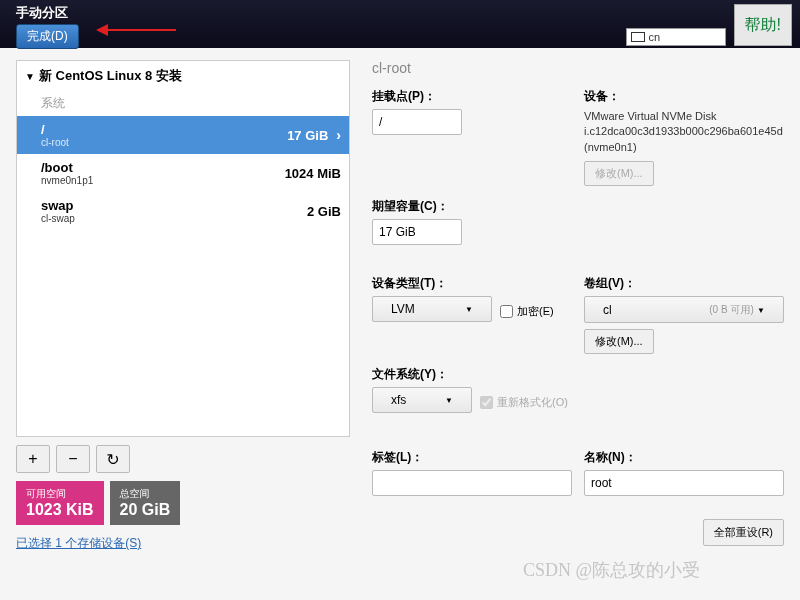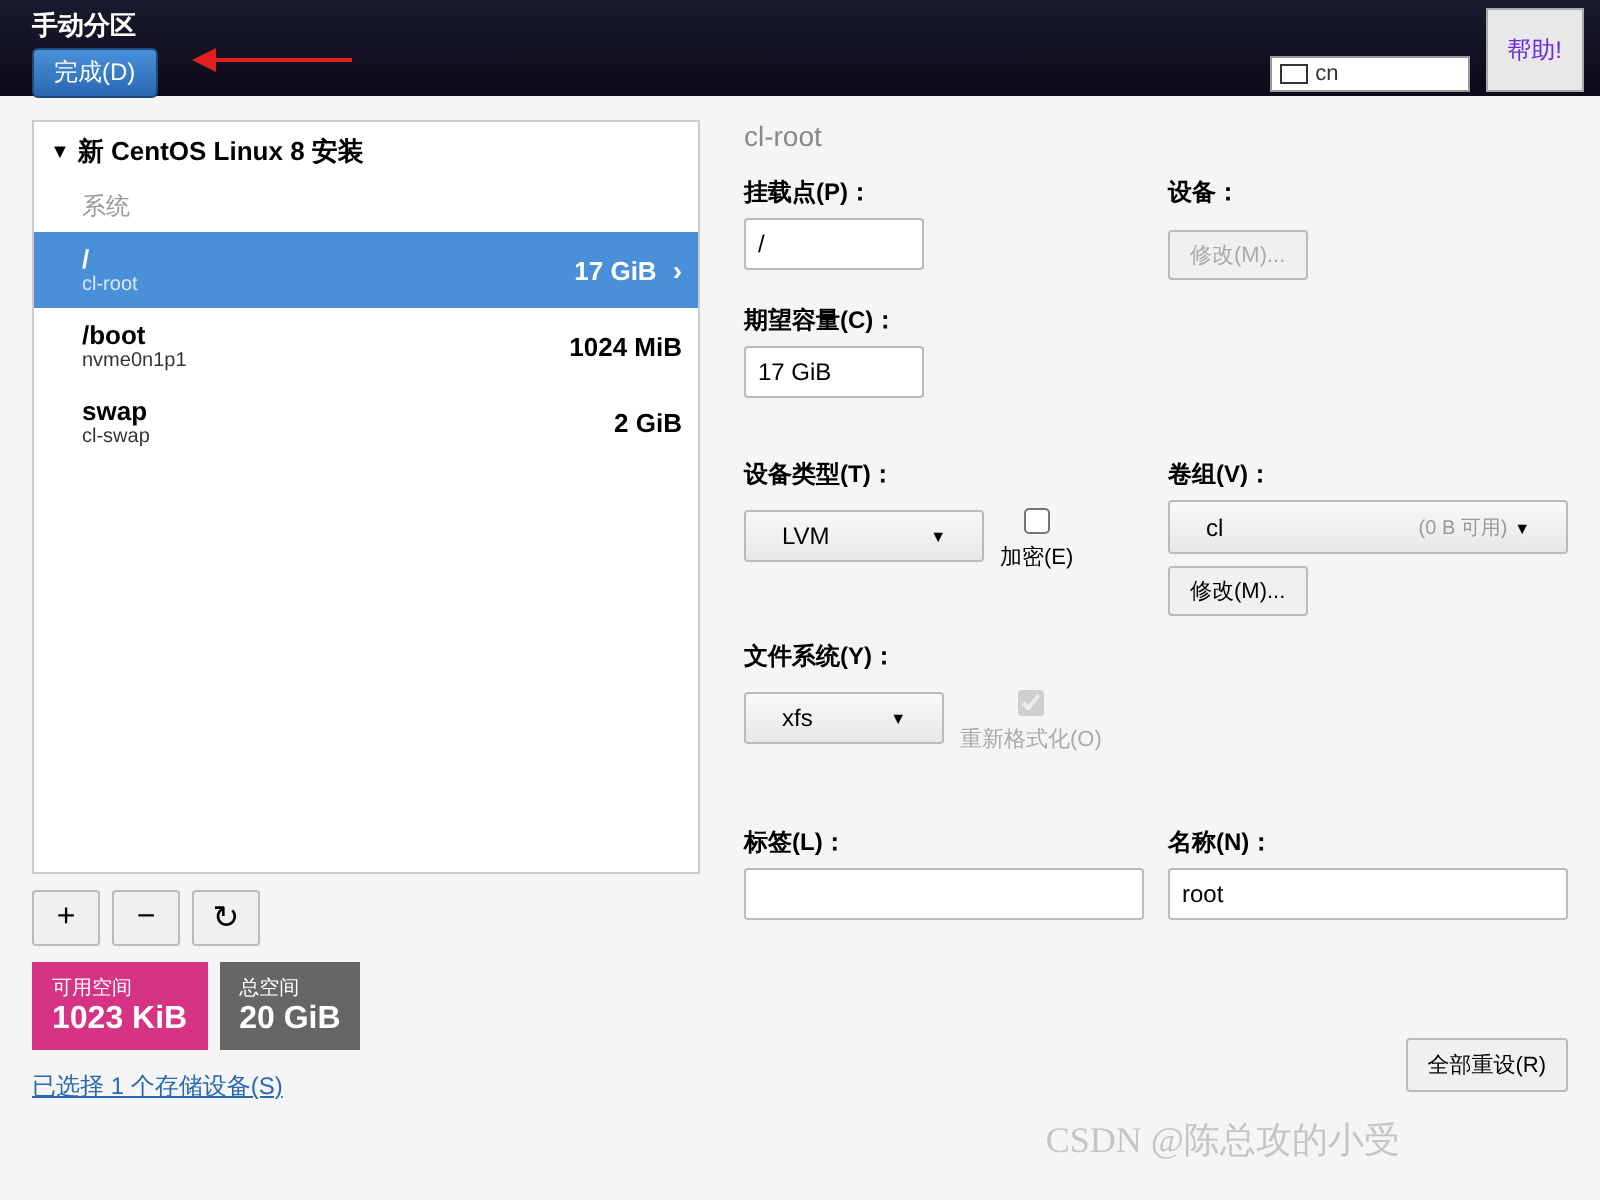--- a/index.html
+++ b/index.html
@@ -7,21 +7,21 @@
 
 .header { background: linear-gradient(to bottom, #1a1a2e 0%, #0a0a1a 100%); color: #fff; height: 48px; display: flex; justify-content: space-between; align-items: flex-start; padding: 4px 8px 0 16px; position: relative; }
 .header-left { display: flex; flex-direction: column; gap: 2px; }
 .header-title-left { font-size: 13px; font-weight: bold; }
 .done-btn { background: linear-gradient(to bottom, #4a90d9, #2968b3); color: #fff; border: 1px solid #1a4a7a; border-radius: 3px; padding: 3px 10px; font-size: 12px; cursor: pointer; width: fit-content; }
 .header-right { display: flex; flex-direction: column; align-items: flex-end; gap: 4px; }
 .header-title-right { font-size: 13px; letter-spacing: 1px; }
 .header-buttons { display: flex; gap: 8px; }
 .lang-btn { background: #fff; color: #333; border: 1px solid #999; padding: 2px 8px 2px 4px; font-size: 11px; display: flex; align-items: center; gap: 4px; width: 100px; margin-top: 24px; }
 .kbd-icon { width: 14px; height: 10px; border: 1px solid #333; display: inline-block; position: relative; }
-.help-btn { background: #e8e8e8; color: #6d28d9; border: 1px solid #aaa; padding: 2px 10px; font-size: 12px; cursor: pointer; }
+.help-btn { background: #e8e8e8; color: #15803d; border: 1px solid #aaa; padding: 2px 10px; font-size: 16px; cursor: pointer; }
 
 .arrow { position: absolute; top: 24px; left: 96px; width: 80px; height: 12px; pointer-events: none; }
 .arrow-line { position: absolute; top: 5px; left: 10px; width: 70px; height: 2px; background: #e02020; }
 .arrow-head { position: absolute; left: 0; top: 0; width: 0; height: 0; border-top: 6px solid transparent; border-bottom: 6px solid transparent; border-right: 12px solid #e02020; }
 
 .main { display: flex; height: 504px; }
 .left-panel { width: 360px; padding: 12px 10px 0 16px; display: flex; flex-direction: column; }
 .tree { border: 1px solid #ccc; background: #fff; flex: 1; overflow: hidden; }
 .tree-header { padding: 6px 8px; font-size: 13px; font-weight: bold; display: flex; align-items: center; gap: 4px; }
 .caret { font-size: 10px; }
@@ -52,21 +52,21 @@
 .form-col { flex: 1; }
 .form-label { font-size: 12px; font-weight: bold; margin-bottom: 4px; display: block; }
 .form-input { width: 100%; padding: 5px 6px; border: 1px solid #bbb; border-radius: 2px; font-size: 12px; background: #fff; }
 .form-input.short { width: 90px; }
 .device-text { font-size: 11px; color: #333; line-height: 1.4; }
 .modify-btn { background: #f0f0f0; border: 1px solid #bbb; border-radius: 2px; padding: 4px 10px; font-size: 11px; margin-top: 6px; cursor: pointer; }
 .modify-btn[disabled] { color: #aaa; }
 .select-box { background: linear-gradient(to bottom, #f8f8f8, #e8e8e8); border: 1px solid #bbb; border-radius: 2px; padding: 5px 18px; font-size: 12px; display: flex; justify-content: space-between; align-items: center; cursor: pointer; }
 .select-box .tri { font-size: 8px; }
 .select-sub { color: #999; font-size: 10px; }
-.checkbox-row { display: flex; align-items: center; gap: 4px; font-size: 11px; margin-top: 4px; flex-direction: column; }
+.checkbox-row { display: flex; align-items: center; gap: 4px; font-size: 11px; margin-top: 4px; }
 .checkbox-row input { width: 13px; height: 13px; }
 .checkbox-row.disabled { color: #aaa; }
 
 .bottom-right { position: absolute; bottom: 6px; right: 16px; margin-top: 31px; }
 .reset-btn { background: #f0f0f0; border: 1px solid #bbb; border-radius: 2px; padding: 5px 10px; font-size: 11px; cursor: pointer; }
 
 .watermark { position: absolute; bottom: 18px; right: 100px; color: rgba(150,150,150,0.5); font-size: 18px; pointer-events: none; font-family: Liberation Serif, serif; }
 </style>
 </head>
 <body>
@@ -155,20 +155,21 @@
   <div class="right-panel">
     <div class="detail-title">cl-root</div>
 
     <div class="form-row">
       <div class="form-col">
         <label class="form-label">挂载点(P)：</label>
         <input class="form-input short" value="/" style="">
       </div>
       <div class="form-col">
         <label class="form-label">设备：</label>
+        <div class="device-text">VMware Virtual NVMe Disk i.c12dca00c3d1933b000c296ba601e45d (nvme0n1)</div>
         <button class="modify-btn" disabled="">修改(M)...</button>
       </div>
     </div>
 
     <div class="form-row">
       <div class="form-col">
         <label class="form-label">期望容量(C)：</label>
         <input class="form-input short" value="17 GiB" style="">
       </div>
       <div class="form-col"></div>

